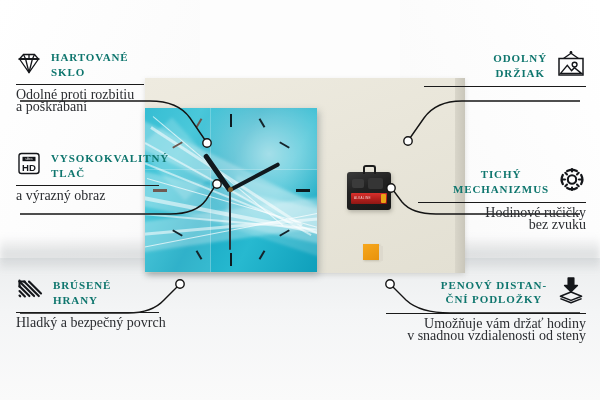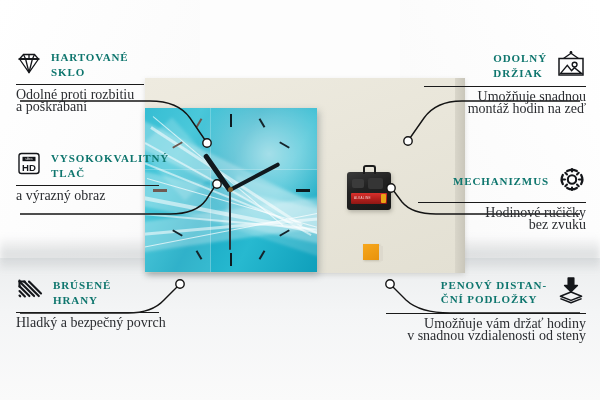--- a/index.html
+++ b/index.html
@@ -101,21 +101,21 @@
 
   
   .feat { position:absolute; }
   .feat-head { display:flex; align-items:center; gap:9px; }
   .feat.right .feat-head { flex-direction:row-reverse; }
   .feat-title {
     font-family:"Liberation Serif", serif;
     font-weight:700; font-size:11px; line-height:14.5px;
     letter-spacing:0.9px; color:#0f766e; text-transform:uppercase;
   }
-  .feat.right .feat-title { text-align:left; }
+  .feat.right .feat-title { text-align:center; }
   .feat-rule { height:1px; background:#1a1a1a; margin-top:5px; }
   .feat-desc {
     font-family:"Liberation Serif", serif;
     font-size:14px; line-height:11.6px; color:#2b2d31; margin-top:4px;
   }
   .feat.right .feat-desc { text-align:right; }
   .icon { flex:0 0 auto; display:block; }
 </style>
 </head>
 <body>
@@ -281,40 +281,37 @@
           <circle cx="18.6" cy="14.6" r="2.4"></circle>
           <path d="M4.6,23.4 L11.3,15.4 L15.6,20.6 L18.4,17.8 L25.4,23.4 Z" fill="none"></path>
         </svg>
       </span>
       <div>
         <div class="feat-title">ODOLNÝ</div>
         <div class="feat-title">DRŽIAK</div>
       </div>
     </div>
     <div class="feat-rule" style="width:162px; margin-left:auto;"></div>
-    <div class="feat-desc">
-      <div>Umožňuje snadnou</div>
-      <div>montáž hodin na zeď</div>
-    </div>
   </div>
 
   <div class="feat right" style="right:14px; top:166px; width:168px;">
     <div class="feat-head">
       <span class="icon">
         <svg width="28" height="27" viewBox="0 0 28 27" fill="none" stroke="#14161a" stroke-width="2.1" stroke-linecap="round">
           <circle cx="14" cy="13.5" r="4.2"></circle>
           <path d="M14,3.0 v2.4 M14,21.6 v2.4 M4.6,13.5 h2.4 M21.0,13.5 h2.4
                    M7.3,6.8 l1.7,1.7 M19.0,18.5 l1.7,1.7 M7.3,20.2 l1.7,-1.7 M19.0,8.5 l1.7,-1.7"></path>
           <path d="M9.2,5.1 A9.6,9.6 0 0 1 18.8,5.1" stroke-width="2.3"></path>
           <path d="M23.2,9.0 A9.6,9.6 0 0 1 23.2,18.0" stroke-width="2.3"></path>
           <path d="M18.8,21.9 A9.6,9.6 0 0 1 9.2,21.9" stroke-width="2.3"></path>
           <path d="M4.8,18.0 A9.6,9.6 0 0 1 4.8,9.0" stroke-width="2.3"></path>
         </svg>
       </span>
       <div>
+        <div class="feat-title">TICHÝ</div>
         <div class="feat-title">MECHANIZMUS</div>
       </div>
     </div>
     <div class="feat-rule" style="width:168px; margin-left:auto;"></div>
     <div class="feat-desc">
       <div>Hodinové ručičky</div>
       <div>bez zvuku</div>
     </div>
   </div>
 

